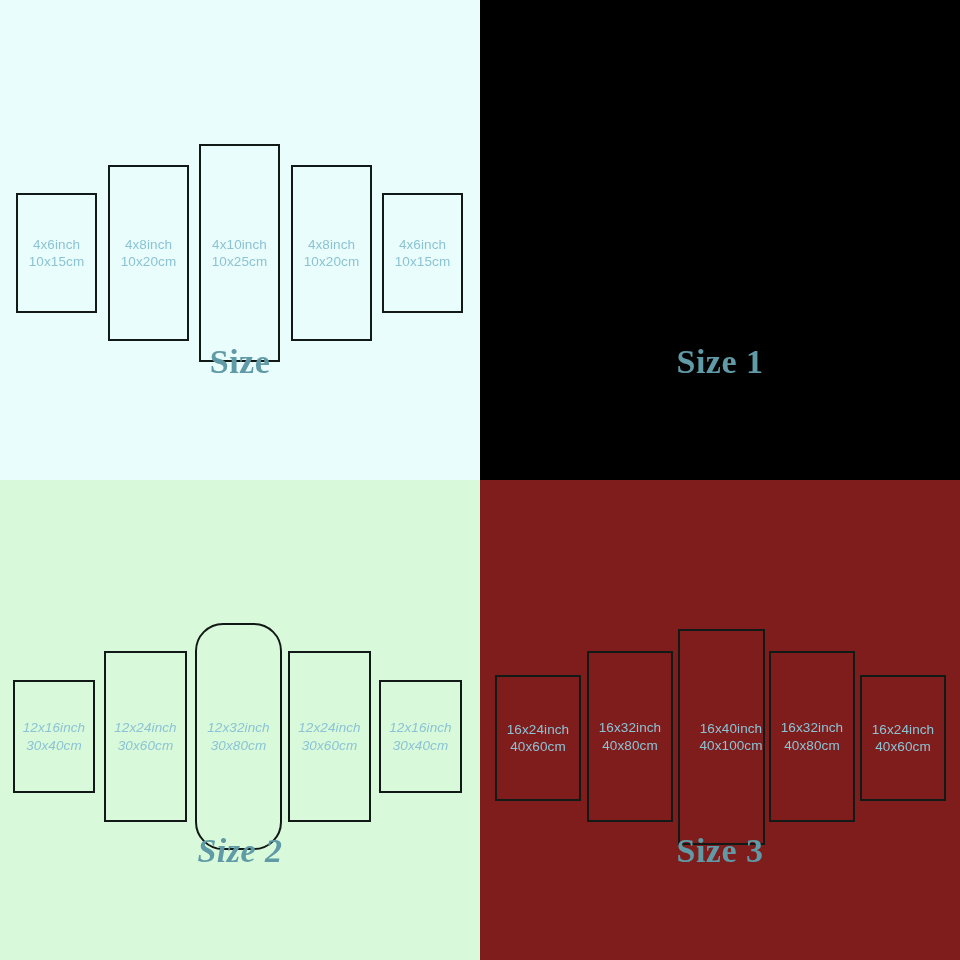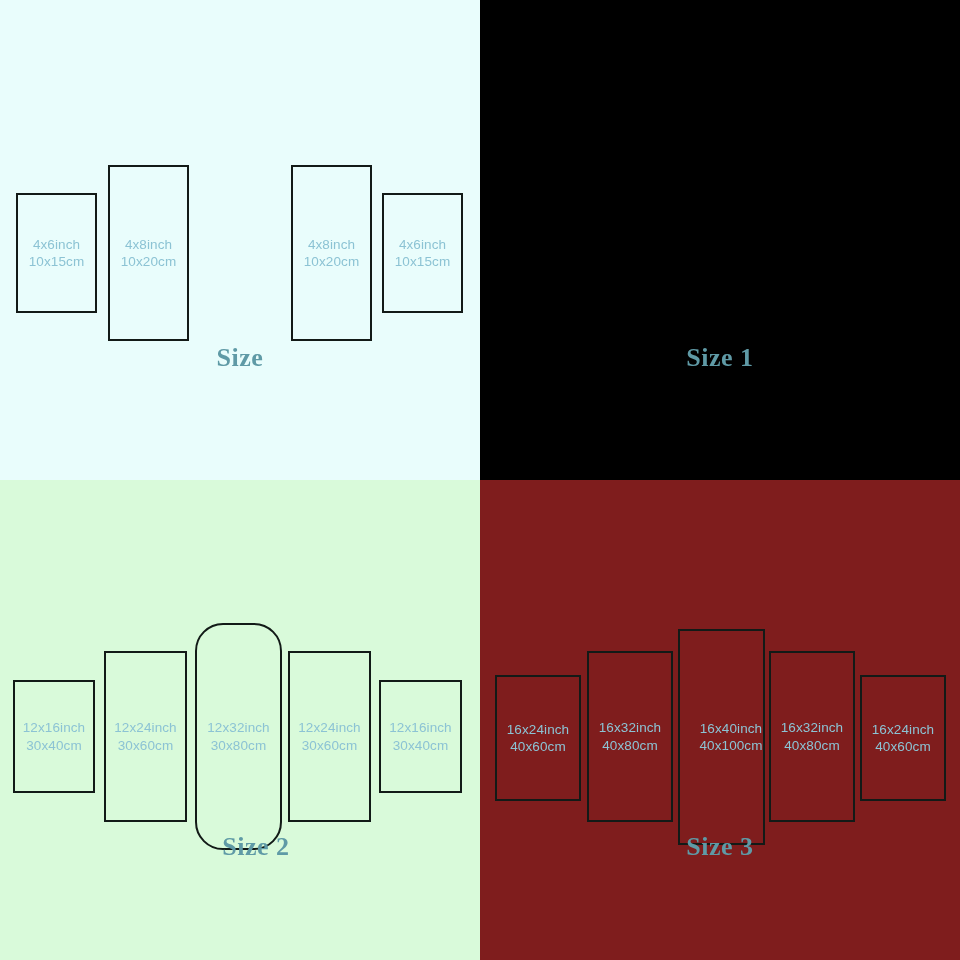--- a/index.html
+++ b/index.html
@@ -58,21 +58,21 @@
     display: block;
   }
   .quadrant-title {
     position: absolute;
     left: 0;
     width: 480px;
     text-align: center;
     color: #5f9aa6;
     font-family: "Liberation Serif", serif;
     font-weight: bold;
-    font-size: 26px;
+    font-size: 34px;
     letter-spacing: 0.5px;
   }
 </style>
 </head>
 <body>
 
 <div id="board">
     <div class="quadrant" style="background: rgb(233, 253, 252);">
       <div class="panel-stage">
         <div class="panel" style="left: 16px; top: 145px; width: 81px; height: 120px; border-color: rgb(18, 26, 23);">
@@ -80,40 +80,46 @@
             <span class="line">4x6inch</span>
             <span class="line">10x15cm</span>
           </div>
         </div>
         <div class="panel" style="left: 108px; top: 117px; width: 81px; height: 176px; border-color: rgb(18, 26, 23);">
           <div class="panel-label" style="color: rgb(140, 195, 212);">
             <span class="line">4x8inch</span>
             <span class="line">10x20cm</span>
           </div>
         </div>
+        <div class="panel" style="left: 199px; top: 96px; width: 81px; height: 218px; border-color: rgb(18, 26, 23);">
+          <div class="panel-label" style="color: rgb(140, 195, 212);">
+            <span class="line">4x10inch</span>
+            <span class="line">10x25cm</span>
+          </div>
+        </div>
         <div class="panel" style="left: 291px; top: 117px; width: 81px; height: 176px; border-color: rgb(18, 26, 23);">
           <div class="panel-label" style="color: rgb(140, 195, 212);">
             <span class="line">4x8inch</span>
             <span class="line">10x20cm</span>
           </div>
         </div>
         <div class="panel" style="left: 382px; top: 145px; width: 81px; height: 120px; border-color: rgb(18, 26, 23);">
           <div class="panel-label" style="color: rgb(140, 195, 212);">
             <span class="line">4x6inch</span>
             <span class="line">10x15cm</span>
           </div>
         </div>
       </div>
       <div class="quadrant-title" style="top: 343px; color: rgb(95, 154, 166);">Size</div>
     </div>
     <div class="quadrant" style="background: #000000;">
       <div class="panel-stage"></div>
       <div class="quadrant-title" style="top: 343px; color: rgb(95, 154, 166);">Size 1</div>
     </div>
-    <div class="quadrant" style="background: rgb(217, 250, 218);">
+    <div class="quadrant" style="background: rgb(217, 250, 218); font-style: italic;">
       <div class="panel-stage">
         <div class="panel" style="left: 13px; top: 152px; width: 82px; height: 113px; border-color: rgb(18, 26, 23);">
           <div class="panel-label" style="color: rgb(140, 195, 212);">
             <span class="line">12x16inch</span>
             <span class="line">30x40cm</span>
           </div>
         </div>
         <div class="panel" style="left: 104px; top: 123px; width: 83px; height: 171px; border-color: rgb(18, 26, 23);">
           <div class="panel-label" style="color: rgb(140, 195, 212);">
             <span class="line">12x24inch</span>
@@ -132,21 +138,21 @@
             <span class="line">30x60cm</span>
           </div>
         </div>
         <div class="panel" style="left: 379px; top: 152px; width: 83px; height: 113px; border-color: rgb(18, 26, 23);">
           <div class="panel-label" style="color: rgb(140, 195, 212);">
             <span class="line">12x16inch</span>
             <span class="line">30x40cm</span>
           </div>
         </div>
       </div>
-      <div class="quadrant-title" style="top: 352px; color: rgb(95, 154, 166); margin-left: 16px;">Size 2</div>
+      <div class="quadrant-title" style="top: 352px; color: rgb(95, 154, 166);">Size 2</div>
     </div>
     <div class="quadrant" style="background: #7f1d1d;">
       <div class="panel-stage">
         <div class="panel" style="left: 15px; top: 147px; width: 86px; height: 126px; border-color: rgb(18, 26, 23);">
           <div class="panel-label" style="color: rgb(140, 195, 212);">
             <span class="line">16x24inch</span>
             <span class="line">40x60cm</span>
           </div>
         </div>
         <div class="panel" style="left: 107px; top: 123px; width: 86px; height: 171px; border-color: rgb(18, 26, 23);">

